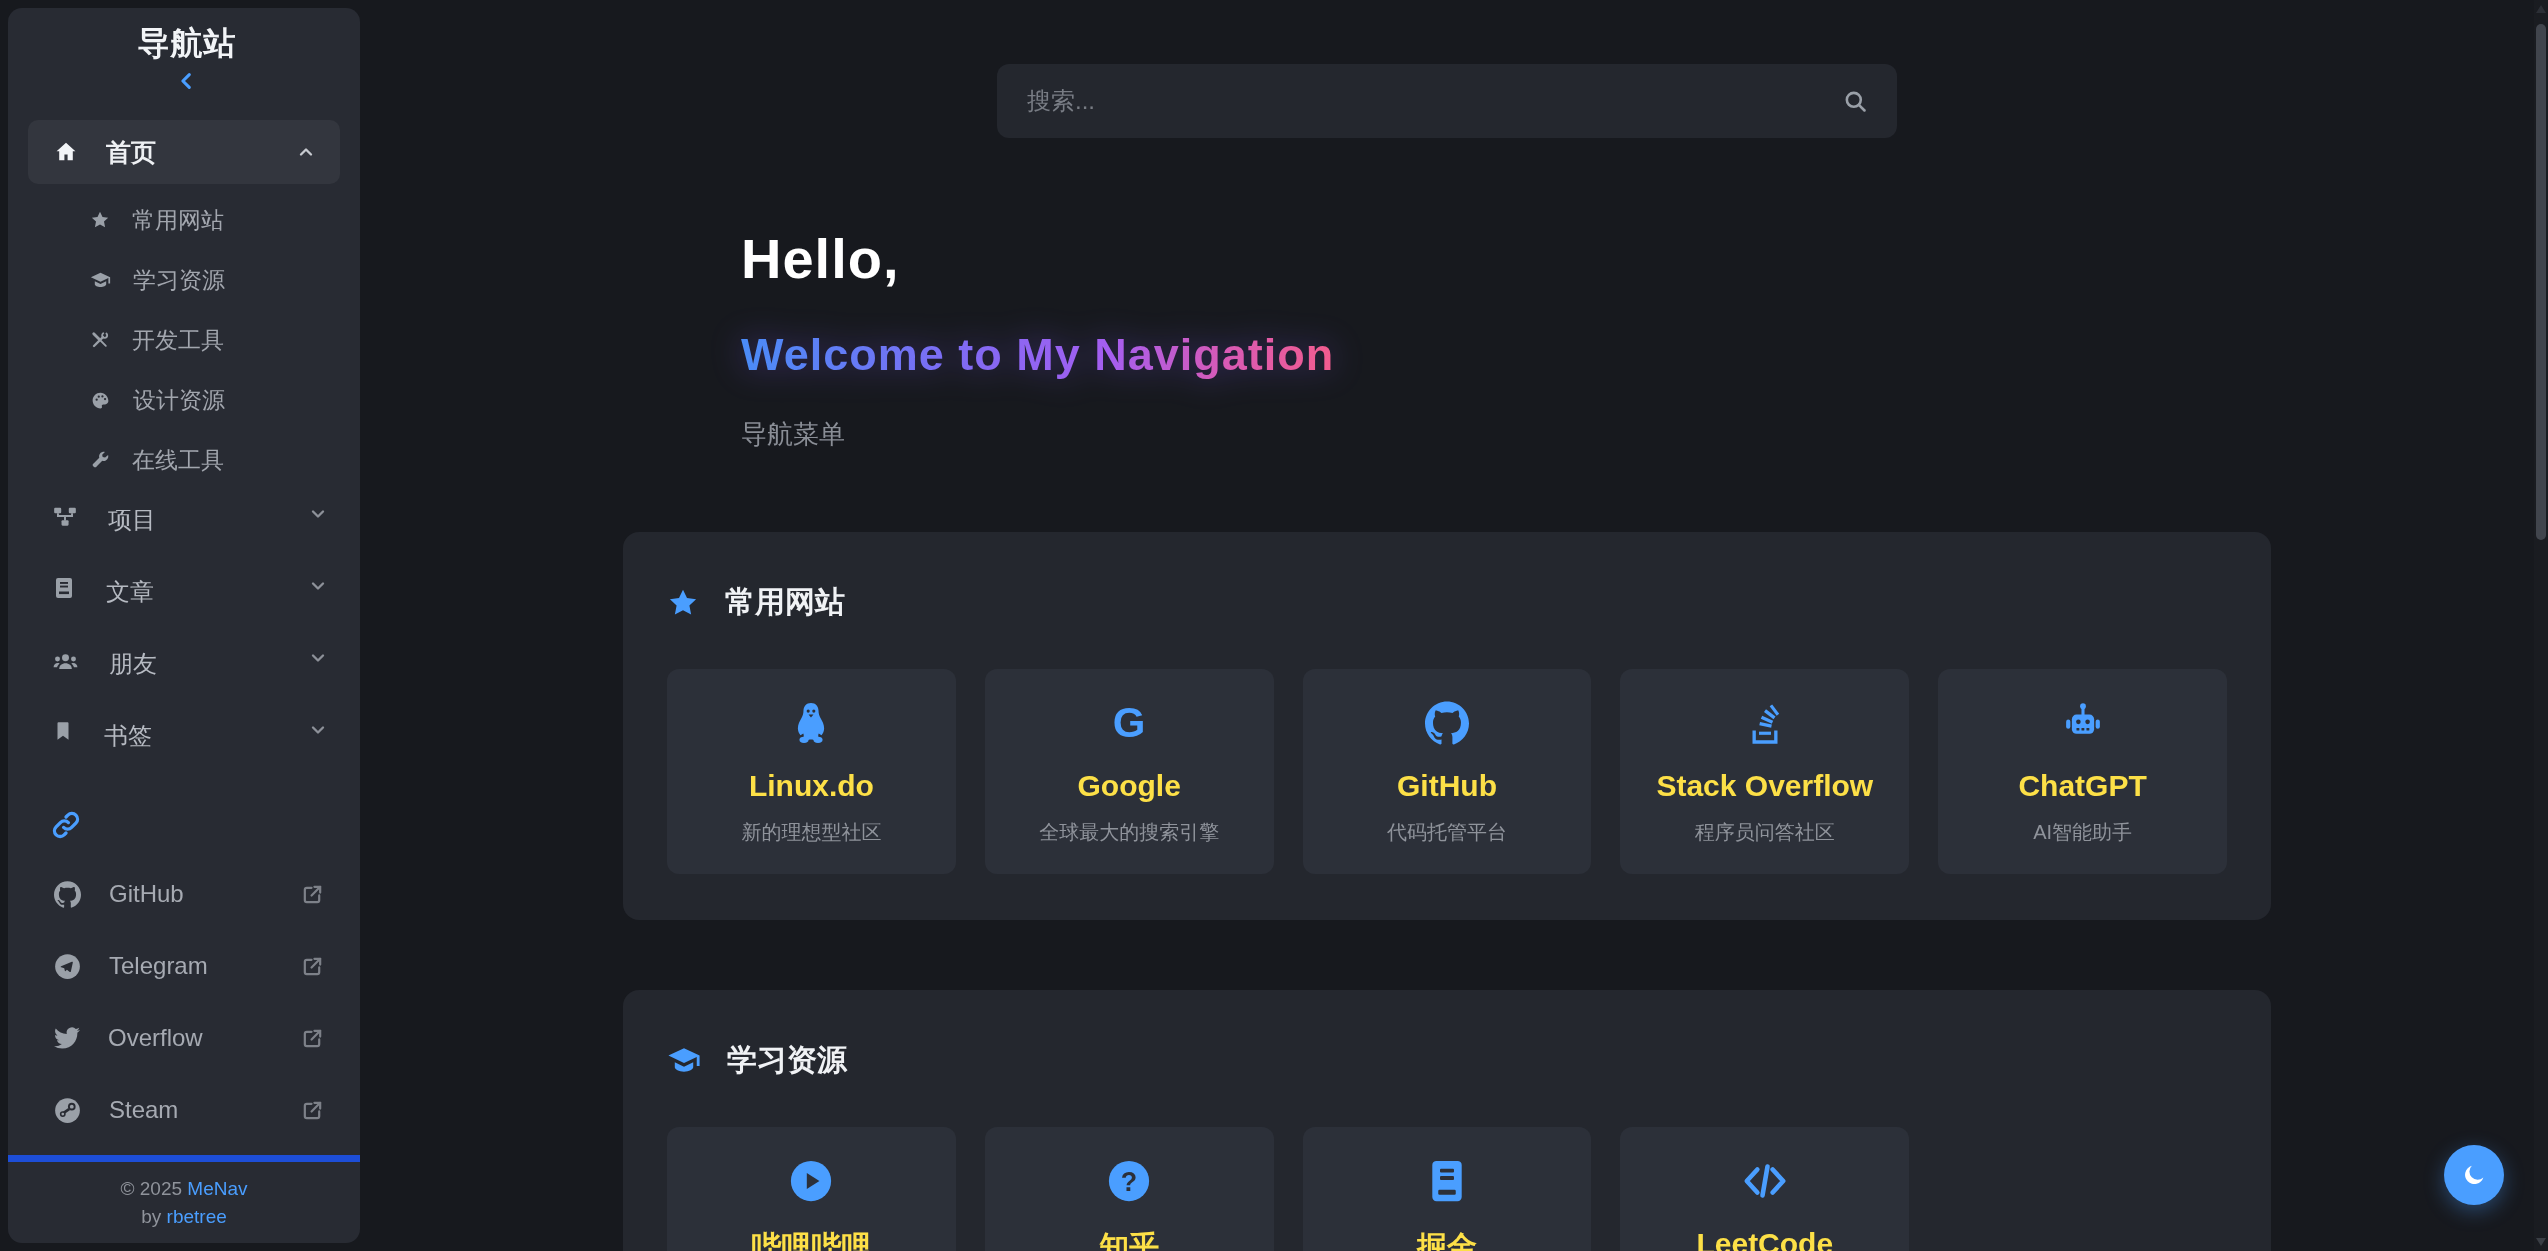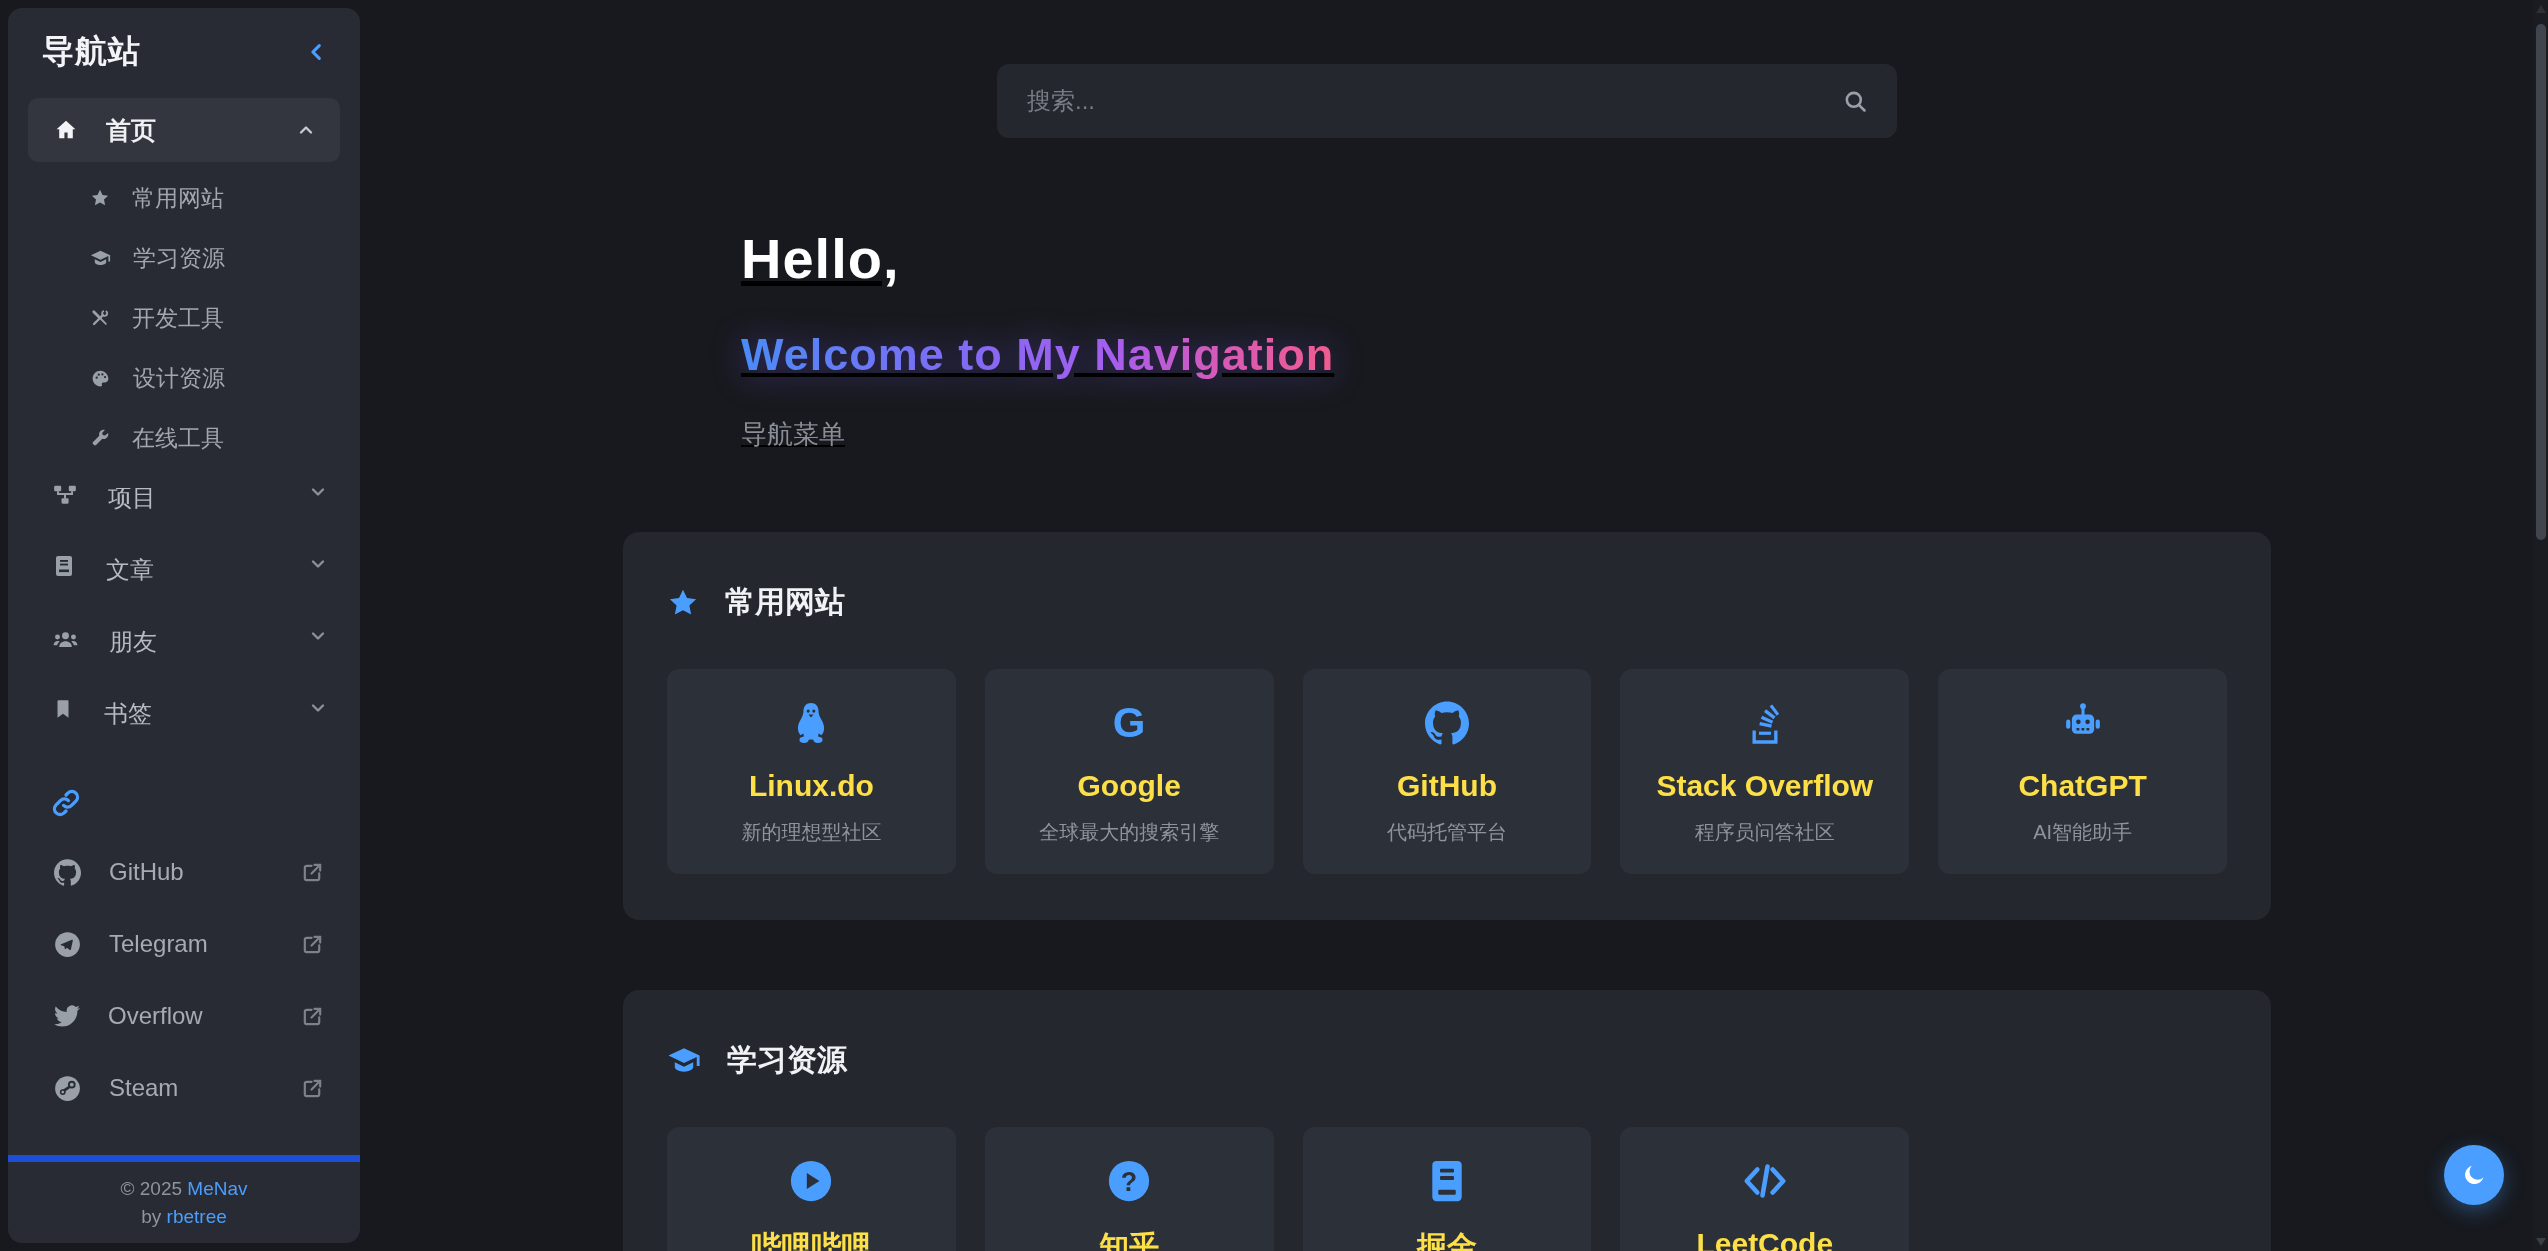--- a/index.html
+++ b/index.html
@@ -9,21 +9,21 @@
     font-family:"Liberation Sans","DejaVu Sans",sans-serif;
     background:#17191e;
   }
   svg { display:block; }
 
   
   .sidebar {
     position:absolute; left:8px; top:8px; width:352px; height:1235px;
     background:#282b33; border-radius:14px; z-index:3;
   }
-  .sb-header { display:flex; align-items:center; justify-content:space-between; padding:22px 28px 20px 34px; }
+  .sb-header { display:flex; align-items:center; justify-content:space-between; padding:14px 28px 20px 34px;flex-direction:column; }
   .sb-title { font-size:32px; font-weight:700; color:#f2f4f7; letter-spacing:1px; }
   .collapse-btn { background:none; border:none; cursor:pointer; padding:4px; }
   .nav-active {
     margin:4px 20px 0; height:64px; background:#33363e; border-radius:10px;
     display:flex; align-items:center; padding:0 24px 0 26px; cursor:pointer;
   }
   .nav-active .label { flex:1; margin-left:28px; font-size:25px; font-weight:600; color:#eef0f3; }
   .subnav { list-style:none; padding:6px 0 4px; }
   .subnav li { height:60px; display:flex; align-items:center; padding-left:82px; cursor:pointer; }
   .subnav li .label { margin-left:22px; font-size:23px; color:#a2a6ae; }
@@ -48,21 +48,21 @@
 
   .search-bar { position:relative; width:900px; height:74px; margin:48px auto 0; }
   .search-bar input {
     width:100%; height:100%; background:#24272e; border:none; border-radius:12px;
     padding:0 76px 0 30px; font-size:24px; color:#d5d8dd; outline:none;
     font-family:inherit;
   }
   .search-bar input::placeholder { color:#787c84; }
   .search-icon { position:absolute; right:28px; top:24px; }
 
-  .hero { margin:88px 0 0 118px;text-decoration:underline; }
+  .hero { margin:88px 0 0 118px; }
   .hero-greeting { font-size:56px; font-weight:800; color:#ffffff; letter-spacing:1px; }
   .hero-welcome {
     margin-top:38px; font-size:45px; font-weight:600; letter-spacing:1px; width:max-content;
     background:linear-gradient(90deg,#4a8cf7 0%,#7d6cf4 35%,#a55ef0 62%,#d95ab4 82%,#f25c8e 100%);
     -webkit-background-clip:text; background-clip:text; color:transparent;
     filter:drop-shadow(0 0 16px rgba(130,90,255,.38));
   }
   .hero-subtitle { margin-top:36px; font-size:26px; color:#8a8e96; }
 
   .panel {

